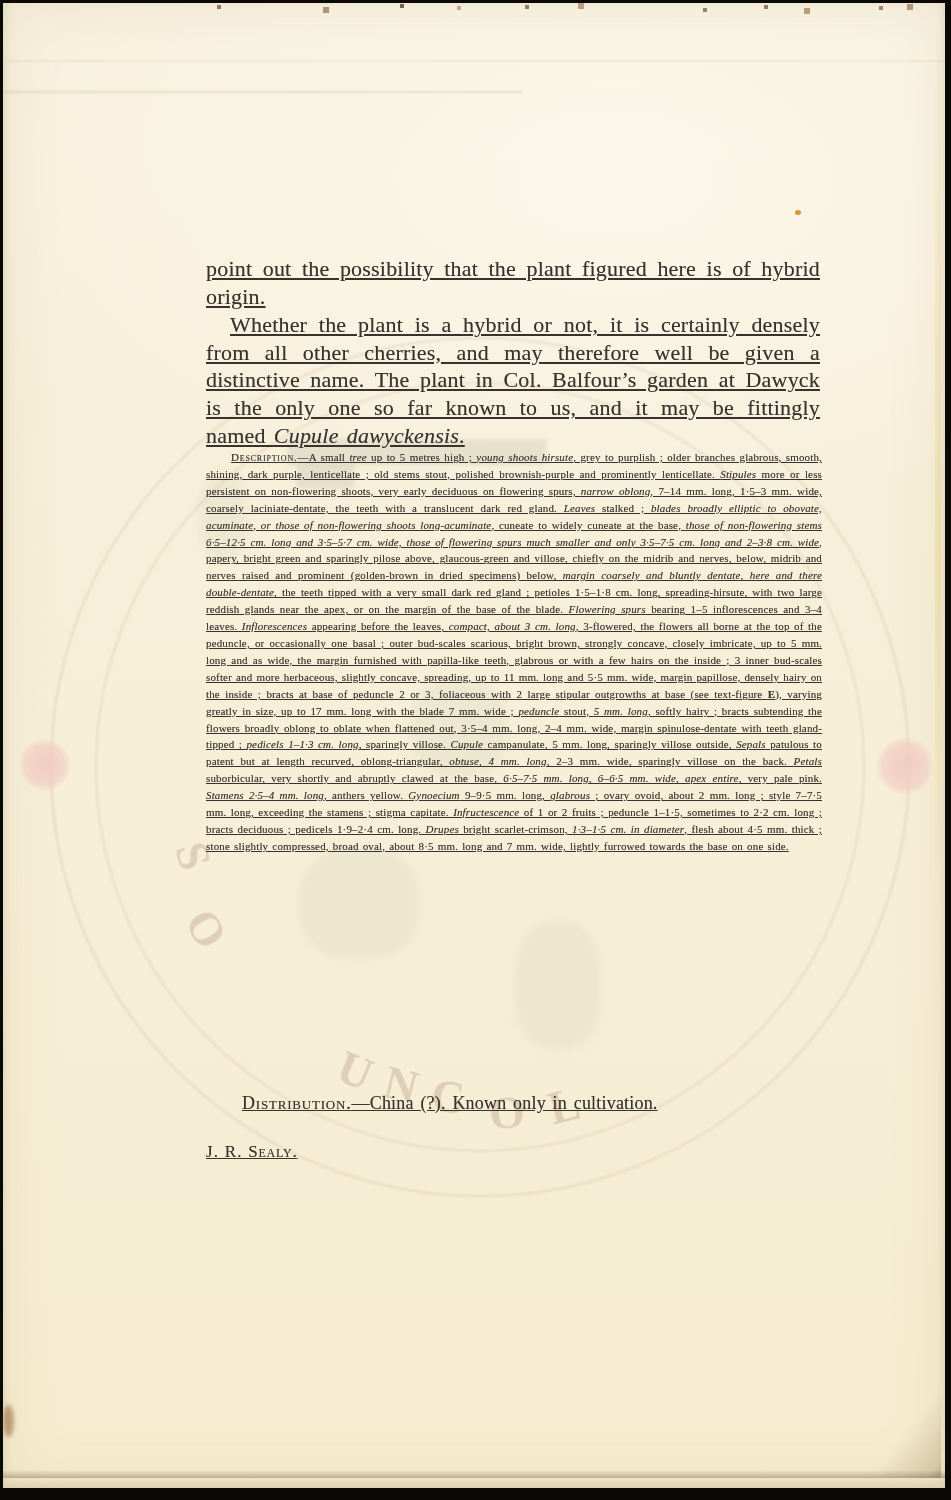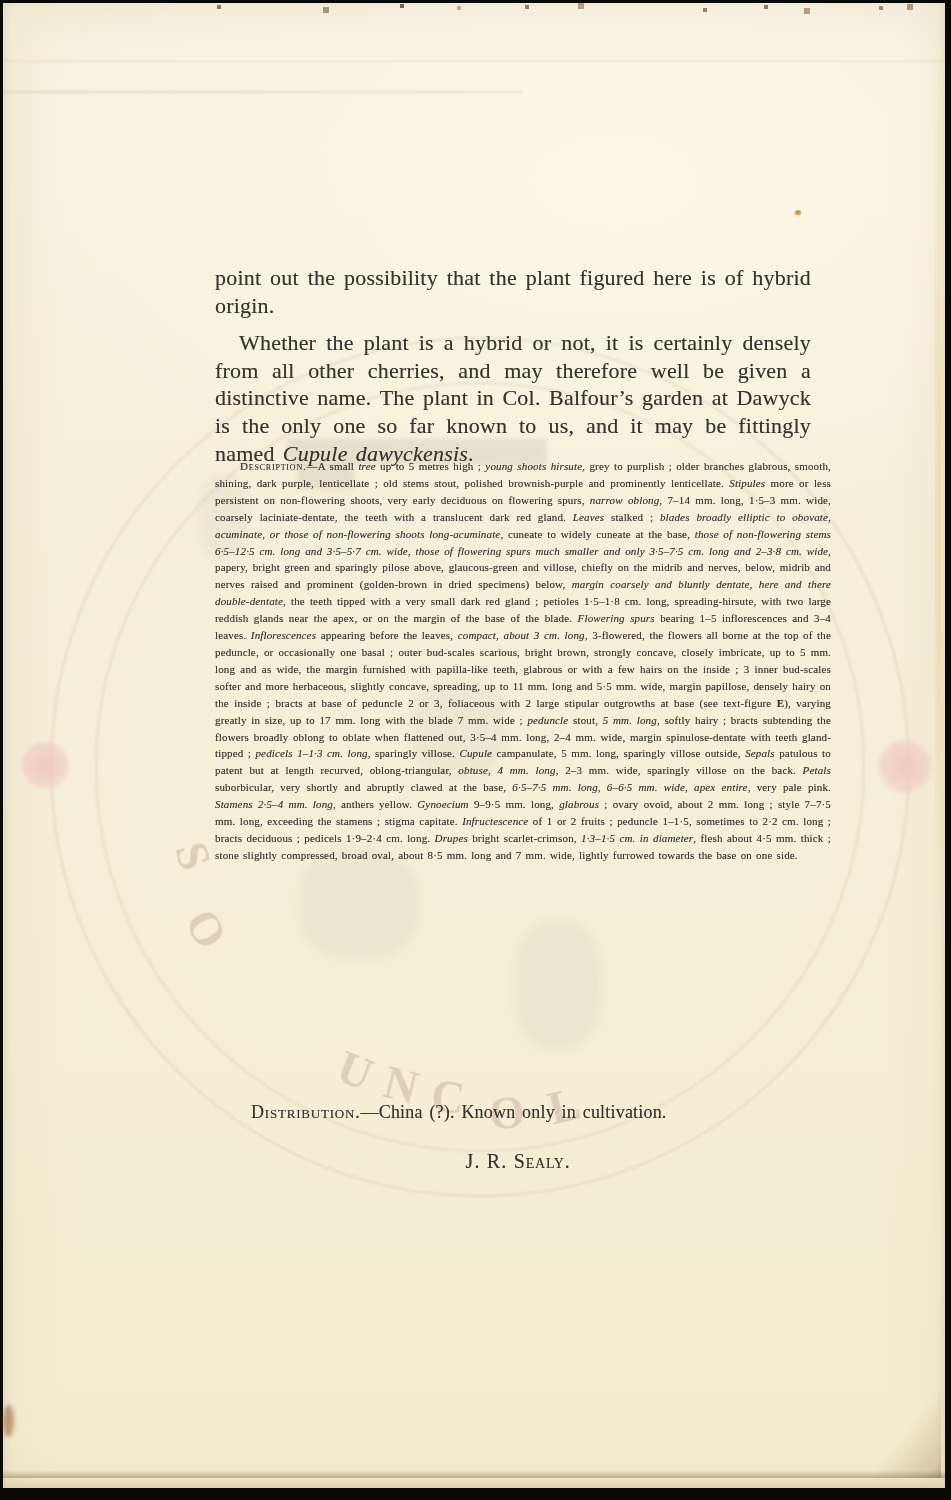--- a/index.html
+++ b/index.html
@@ -58,31 +58,31 @@
   .ghost.g1{left:284px;top:436px;width:259px;height:26px;}
   .ghost.g2{left:294px;top:461px;width:57px;height:25px;}
   .ghost.blob{border-radius:40%;background:rgba(165,165,145,.10);filter:blur(5px);}
   .ghost.b1{left:196px;top:472px;width:48px;height:85px;}
   .ghost.b2{left:408px;top:678px;width:96px;height:96px;}
   .ghost.b3{left:296px;top:846px;width:120px;height:110px;}
   .ghost.b4{left:512px;top:918px;width:86px;height:128px;}
 
   
   .col{position:absolute;left:202px;width:616px;color:#36332e;}
-  .col p{margin:10px;}
+  .col p{margin:1px;text-decoration:underline;}
   .main-block{position:absolute;top:251px;left:0;width:100%;
     font-size:22px;line-height:27.6px;text-align:justify;word-spacing:2.5px;letter-spacing:.2px;}
   .para2{text-indent:24px;}
   .desc{position:absolute;top:445px;left:0;width:100%;
     font-size:11px;line-height:16.9px;text-align:justify;text-indent:25px;
     word-spacing:1.2px;letter-spacing:.15px;}
   .dist{position:absolute;top:1086px;left:0;width:100%;
     font-size:18px;line-height:27px;text-indent:36px;word-spacing:2px;letter-spacing:.2px;}
   .sig{position:absolute;top:1136px;left:0;width:100%;
-    font-size:20px;line-height:24px;text-align:center;padding-right:10px;box-sizing:border-box;
+    font-size:17px;line-height:24px;text-align:left;padding-right:10px;box-sizing:border-box;
     letter-spacing:1.2px;}
   .it{font-style:italic;}
   .bf{font-weight:bold;}
   .sc{font-variant:small-caps;letter-spacing:.8px;}
   .ink{text-shadow:0 0 .5px rgba(54,51,46,.45);}
 </style>
 </head>
 <body>
 
 <div class="page">

